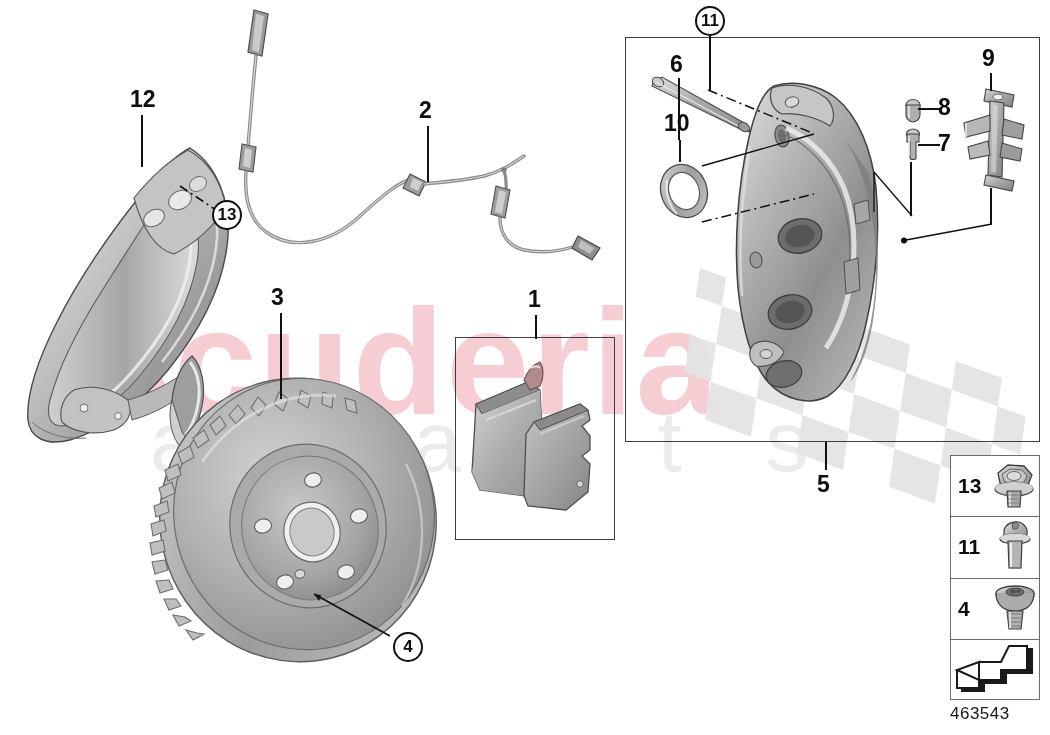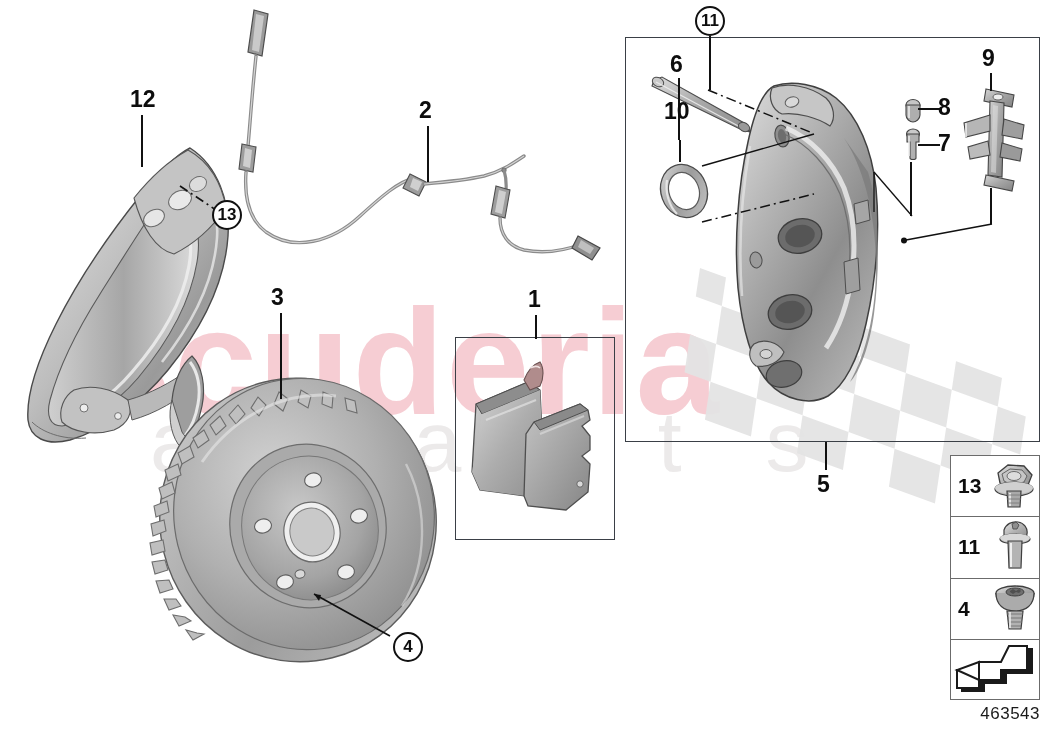--- a/index.html
+++ b/index.html
@@ -98,21 +98,21 @@
   .lrow:last-child{border-bottom:none;}
   .lrow .num{
     font-size:21px;font-weight:700;color:#0d0d0d;
     margin-left:7px;width:26px;
   }
   .lrow .fig{flex:1;height:100%;position:relative;}
   #partno{
     position:absolute;
     left:950px; top:704px;
     width:90px;
-    text-align:right;
+    text-align:left;
     font-size:17px;
     letter-spacing:.5px;
     color:#1a1a1a;
     z-index:7;
   }
   svg{display:block; overflow:visible;}
 </style>
 </head>
 <body>
 
@@ -389,21 +389,21 @@
       <linearGradient id="ringG" x1="0" y1="0" x2="1" y2="1">
         <stop offset="0%" stop-color="#dadada"></stop>
           <stop offset="50%" stop-color="#9d9d9d"></stop>
           <stop offset="100%" stop-color="#c6c6c6"></stop>
       </linearGradient>
     </defs>
     <ellipse cx="29" cy="31" rx="23" ry="27" transform="rotate(-20 29 31)" fill="url(#ringG)" stroke="#4a4a4a" stroke-width="1.3"></ellipse>
     <ellipse cx="29" cy="31" rx="15" ry="19" transform="rotate(-20 29 31)" fill="#ffffff" stroke="#5a5a5a" stroke-width="1.2"></ellipse>
     <path d="M12,20 C10,32 14,46 22,54" fill="none" stroke="#f0f0f0" stroke-width="2.2" opacity=".8"></path>
   </svg>
-  <div class="lbl" style="left:664px;top:100px;">10</div>
+  <div class="lbl" style="left:664px;top:112px;">10</div>
   <div class="lead v" style="left:679px;top:140px;height:22px;"></div>
 
   <svg class="art" style="left:726px;top:76px;width:180px;height:330px;" viewBox="0 0 180 330">
     <defs>
       <linearGradient id="calG" x1="0.1" y1="0" x2="0.9" y2="1">
         <stop offset="0%" stop-color="#d9d9d9"></stop>
           <stop offset="30%" stop-color="#b4b4b4"></stop>
         <stop offset="62%" stop-color="#8e8e8e"></stop>
           <stop offset="100%" stop-color="#b9b9b9"></stop>
       </linearGradient>

